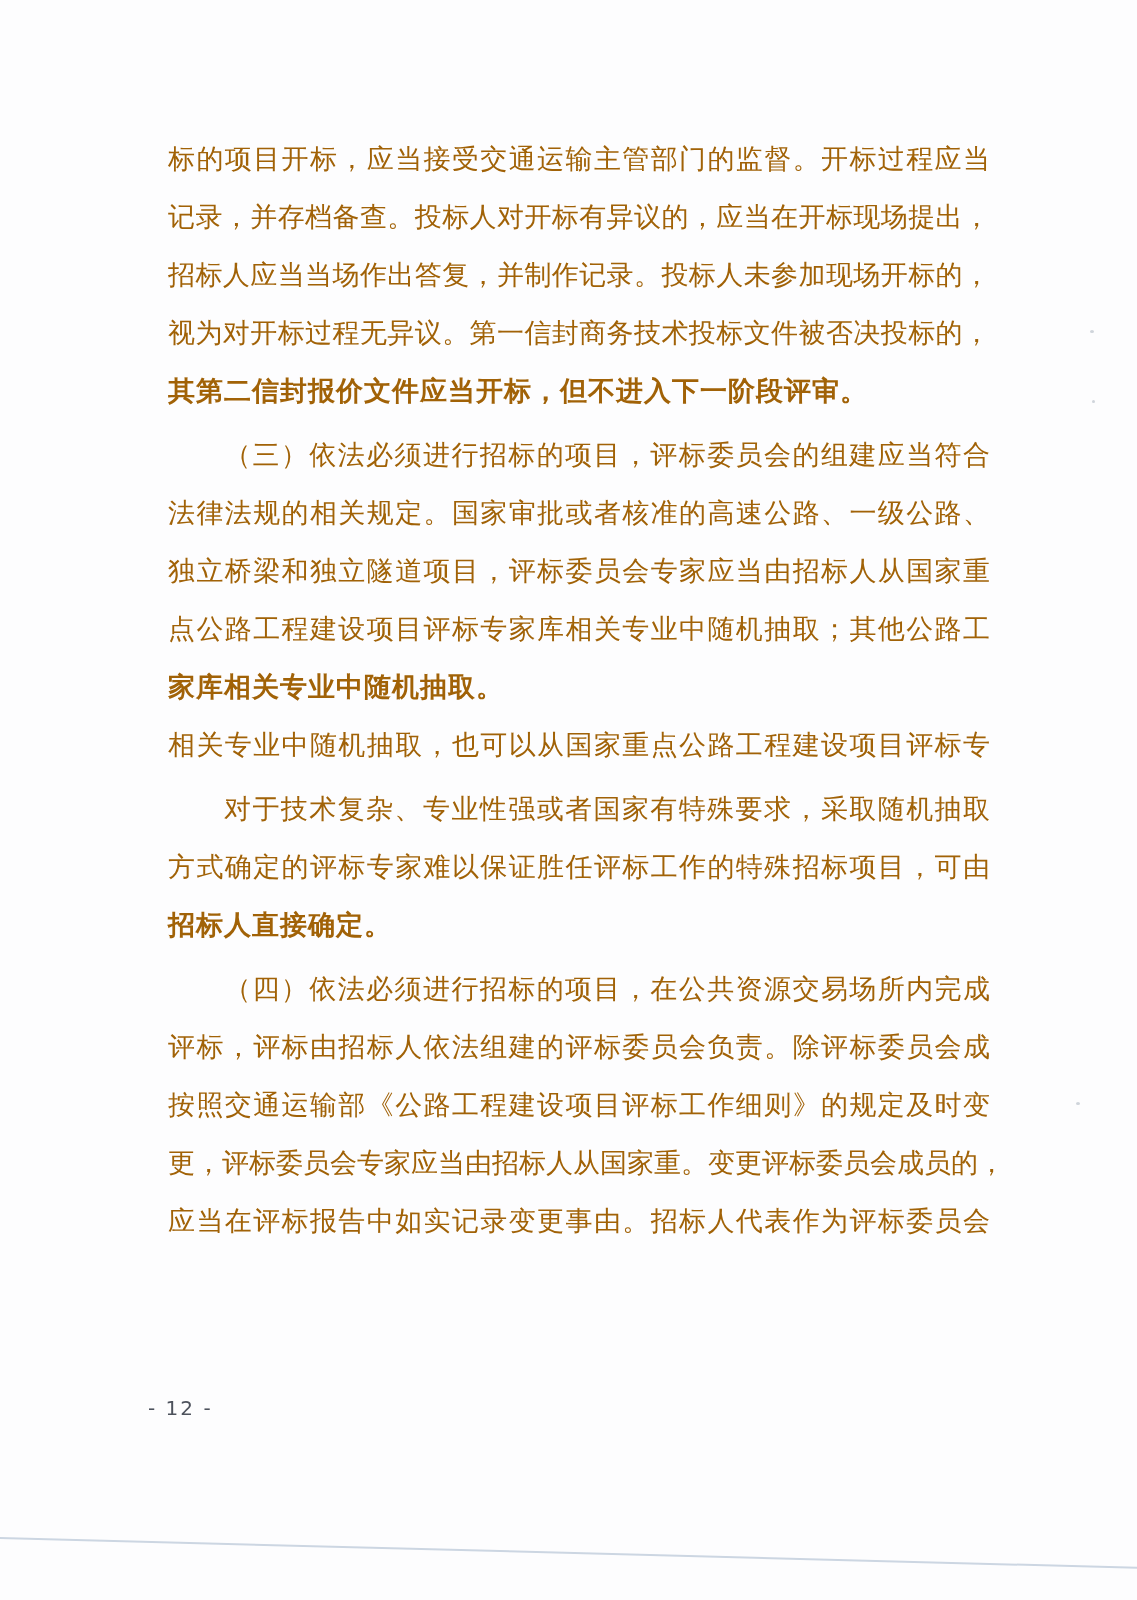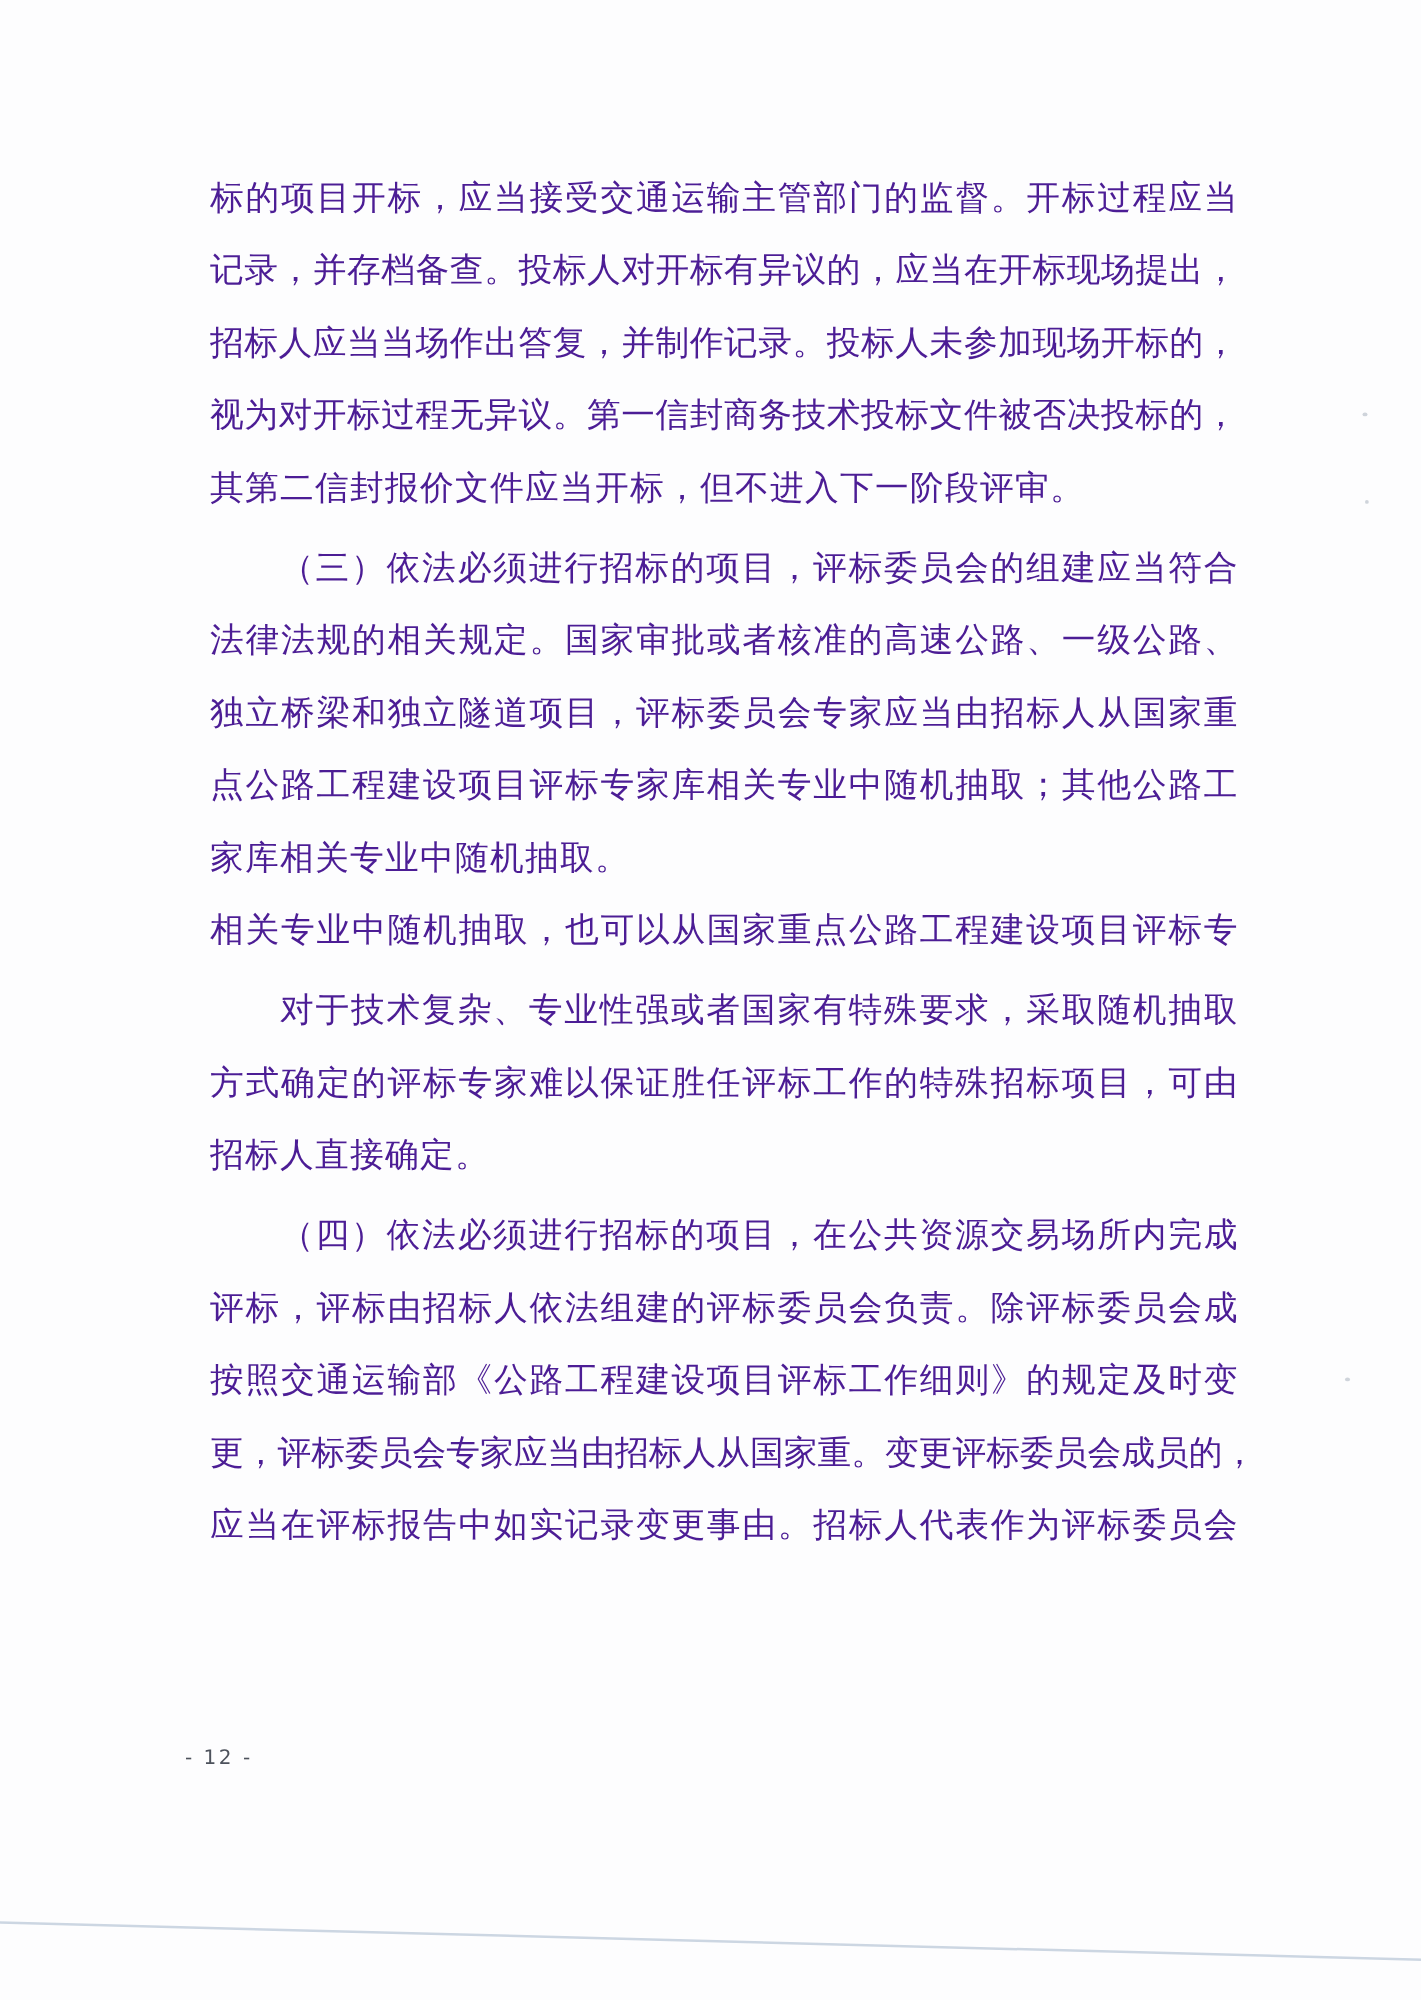--- a/index.html
+++ b/index.html
@@ -13,45 +13,46 @@
     height: 1600px;
     background: #fdfdfe;
     overflow: hidden;
     font-family: "DejaVu Serif", "Liberation Serif", serif;
   }
   .text-block {
     position: absolute;
     left: 168px;
     top: 130px;
     width: 822px;
-    color: #4c1d95;
+    color: #a16207;
   }
   .para + .para { margin-top: 6px; }
   .line {
     height: 58px;
     line-height: 58px;
     font-size: 27px;
     text-align: justify;
     text-align-last: justify;
     text-justify: inter-character;
     white-space: nowrap;
   }
   .line.nofill {
     text-align: left;
     text-align-last: left;
     letter-spacing: 1px;
+    font-weight: bold;
   }
   .line.first-indent {
     padding-left: 56px;
   }
   .page-number {
     position: absolute;
     left: 148px;
     top: 1396px;
-    font-size: 16px;
+    font-size: 20px;
     letter-spacing: 2px;
     color: #4d525c;
     font-family: "DejaVu Sans", "Liberation Sans", sans-serif;
   }
   .scan-line {
     position: absolute;
     left: 0;
     top: 1537px;
     width: 1140px;
     height: 2px;

